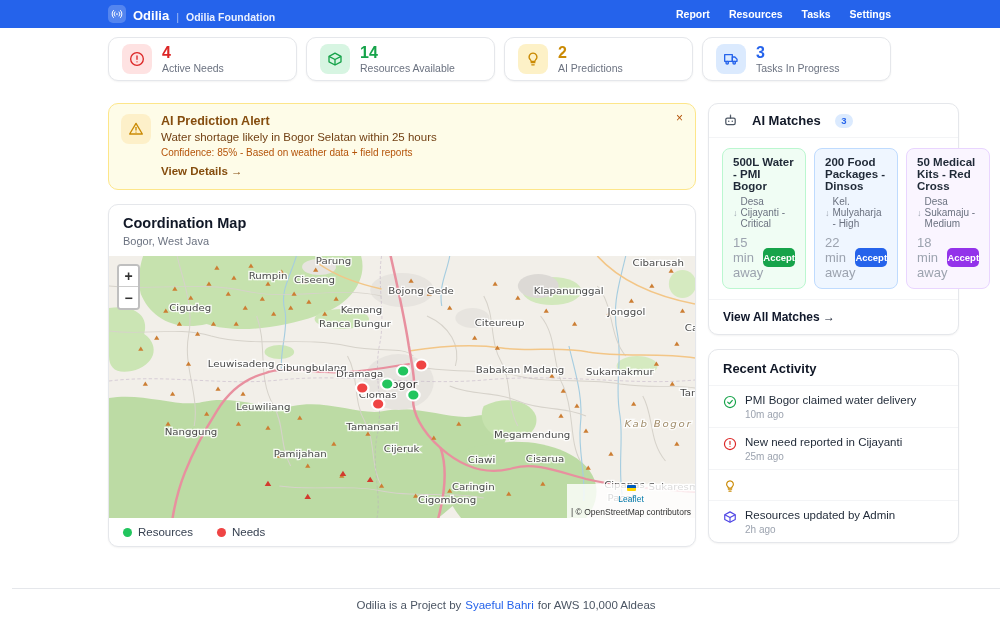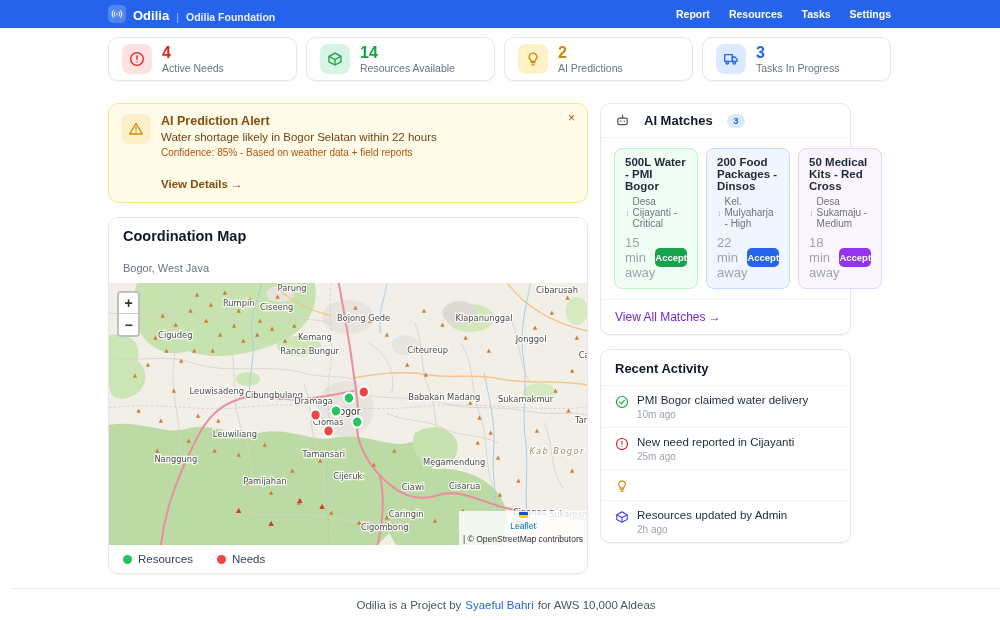--- a/index.html
+++ b/index.html
@@ -13,47 +13,47 @@
   .brand { color:#fff; font-weight:bold; font-size:13px; }
   .nav-divider { color:rgba(255,255,255,.55); font-size:11px; }
   .org { color:#eaf0ff; font-size:10.5px; font-weight:600; }
   .nav-links { display:flex; gap:19px; }
   .nav-link { color:#fff; font-size:10.5px; font-weight:600; cursor:pointer; }
 
   
   .content { padding:9px 109px 0 108px; }
   .stats-row { display:flex; gap:9px; margin-bottom:22px; }
   .columns { display:flex; gap:12px; align-items:flex-start; }
-  .left-col { width:480px; flex:none; }
+  .left-col { width:588px; flex:none; }
   .right-col { width:251px; flex:none; }
 
   .card { background:#fff; border:1px solid #e5e7eb; border-radius:10px; box-shadow:0 1px 2px rgba(0,0,0,.05); }
 
   
   .stat-card { flex:1; display:flex; align-items:center; gap:10px; padding:7px 13px; height:44px; }
   .stat-icon { width:30px; height:30px; border-radius:8px; display:flex; align-items:center; justify-content:center; flex:none; }
   .stat-icon svg { width:16px; height:16px; }
   .stat-value { font-size:16px; font-weight:bold; line-height:1.1; }
   .stat-label { font-size:10.5px; color:#6b7280; margin-top:1px; }
 
   
   .alert { background:#fefce8; border:1px solid #fde68a; border-radius:10px; padding:10px 12px; position:relative; display:flex; gap:10px; margin-bottom:14px; }
   .alert-icon-box { width:30px; height:30px; border-radius:8px; background:#fdf0c9; display:flex; align-items:center; justify-content:center; color:#ca8a04; flex:none; }
   .alert-icon-box svg { width:16px; height:16px; }
   .alert-title { font-size:12.5px; font-weight:bold; color:#854d0e; }
   .alert-msg { font-size:11.5px; color:#713f12; margin-top:3px; }
   .alert-conf { font-size:10px; color:#b45309; margin-top:4px; }
-  .alert-link { font-size:11.5px; font-weight:600; color:#854d0e; margin-top:20px; cursor:pointer; display:inline-block; }
+  .alert-link { font-size:11.5px; font-weight:600; color:#854d0e; margin-top:7px; cursor:pointer; display:inline-block; }
   .alert-close { position:absolute; top:8px; right:12px; color:#b45309; font-size:12px; cursor:pointer; line-height:1; }
 
   
   .map-card { overflow:hidden; }
   .map-head { padding:10px 14px 9px; }
   .map-title { font-size:14.5px; font-weight:bold; color:#111827; }
-  .map-sub { font-size:11px; color:#6b7280; margin-top:18px; }
+  .map-sub { font-size:11px; color:#6b7280; margin-top:4px; }
   .map-pane { position:relative; height:262px; background:#86efac; cursor:grab; }
   .map-pane svg.tiles { display:block; width:100%; height:100%; }
   text.mlabel { font-size:9px; fill:#4b4b4b; paint-order:stroke; stroke:rgba(255,255,255,.85); stroke-width:2.5px; font-family:"DejaVu Sans",sans-serif; }
   text.mlabel.city { font-size:10px; fill:#2f2f2f; }
   text.mlabel.admin { font-size:9px; font-style:italic; fill:#a08c6a; letter-spacing:1.5px; }
   .zoom-ctrl { position:absolute; top:8px; left:8px; width:23px; border:2px solid rgba(0,0,0,.25); border-radius:4px; overflow:hidden; background:#fff; z-index:5; }
   .zoom-btn { height:21px; display:flex; align-items:center; justify-content:center; font-size:14px; font-weight:bold; color:#333; cursor:pointer; background:#fff; }
   .zoom-btn:first-child { border-bottom:1px solid #ccc; }
   .attribution { position:absolute; right:0; bottom:0; background:rgba(255,255,255,.8); font-size:8.5px; color:#333; padding:1px 4px; display:flex; align-items:center; gap:3px; z-index:5;flex-direction:column; }
   .attribution .leaflet { color:#0078a8; }
@@ -68,21 +68,21 @@
   .matches-title { font-size:13px; font-weight:bold; }
   .badge { background:#dbeafe; color:#2563eb; font-size:9.5px; font-weight:bold; padding:1.5px 6.5px; border-radius:999px; }
   .match-list { padding:10px 13px; display:flex; flex-direction:row; gap:8px; }
   .match-item { border:1px solid; border-radius:8px; padding:7px 10px 8px; }
   .match-title { font-size:11.5px; font-weight:600; color:#1f2937; }
   .match-loc { font-size:10px; color:#6b7280; margin-top:4px; display:flex; align-items:center; gap:3px; }
   .match-loc .arr { color:#9ca3af; font-size:9px; }
   .match-bottom { display:flex; align-items:center; justify-content:space-between; margin-top:6px; }
   .match-eta { font-size:13px; color:#9ca3af; }
   .accept-btn { border:none; color:#fff; font-size:9.5px; font-weight:600; padding:4px 0; border-radius:5px; cursor:pointer; font-family:inherit; }
-  .view-all { padding:10px 14px; border-top:1px solid #f3f4f6; font-size:12px; font-weight:400; color:#6d28d9; cursor:pointer; }
+  .view-all { padding:10px 14px; border-top:1px solid #f3f4f6; font-size:12px; font-weight:700; color:#0f172a; cursor:pointer; }
 
   
   .activity-card { margin-top:14px; }
   .activity-head { padding:11px 14px 9px; border-bottom:1px solid #f3f4f6; font-size:13px; font-weight:bold; }
   .activity-item { display:flex; gap:8px; padding:8px 14px 7px; border-bottom:1px solid #f3f4f6; align-items:flex-start; }
   .activity-item:last-child { border-bottom:none; }
   .act-icon { width:14px; height:14px; flex:none; margin-top:1px; }
   .act-icon svg { width:14px; height:14px; }
   .act-text { font-size:11.5px; color:#1f2937; }
   .act-time { font-size:10px; color:#9ca3af; margin-top:3px; }
@@ -222,21 +222,21 @@
     <div class="left-col">
 
       <div class="alert">
         <span class="alert-icon-box">
             <svg viewBox="0 0 24 24">
               <use href="#i-warning"></use>
             </svg>
           </span>
         <div>
           <div class="alert-title">AI Prediction Alert</div>
-          <div class="alert-msg">Water shortage likely in Bogor Selatan within 22 hours</div>
+          <div class="alert-msg">Water shortage likely in Bogor Selatan within 25 hours</div>
           <div class="alert-conf">Confidence: 85% - Based on weather data + field reports</div>
           <span class="alert-link">View Details →</span>
         </div>
         <span class="alert-close">×</span>
       </div>
 
       <div class="card map-card">
         <div class="map-head">
           <div class="map-title">Coordination Map</div>
           <div class="map-sub">Bogor, West Java</div>

